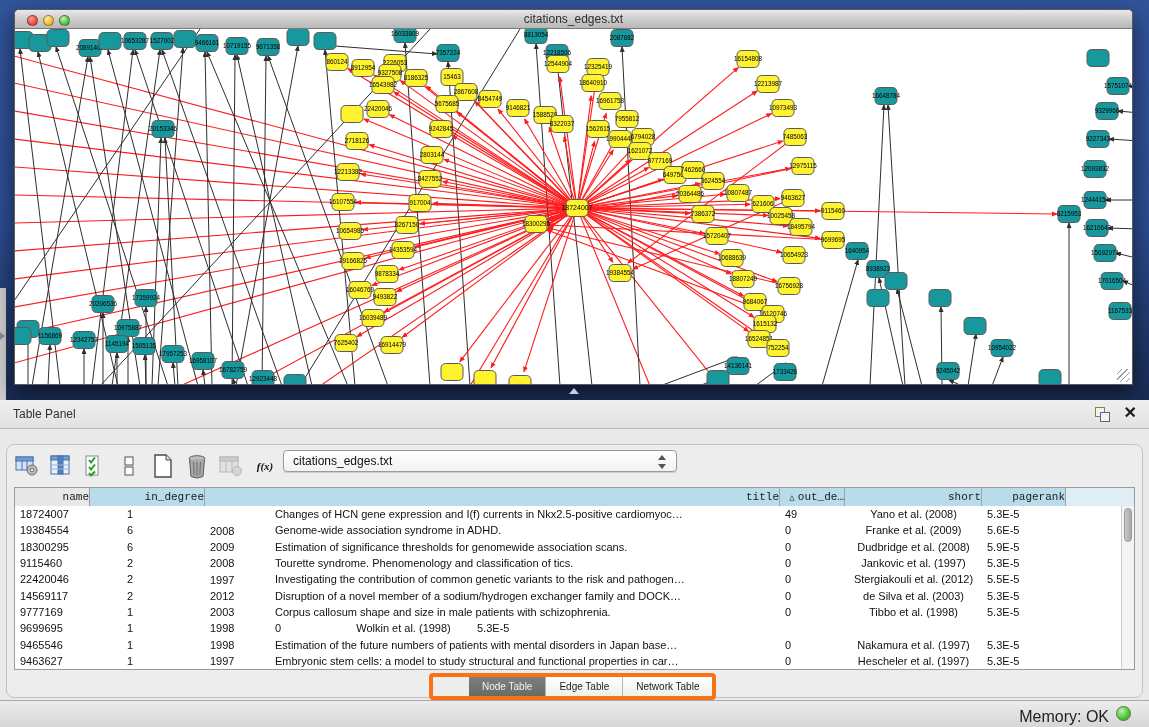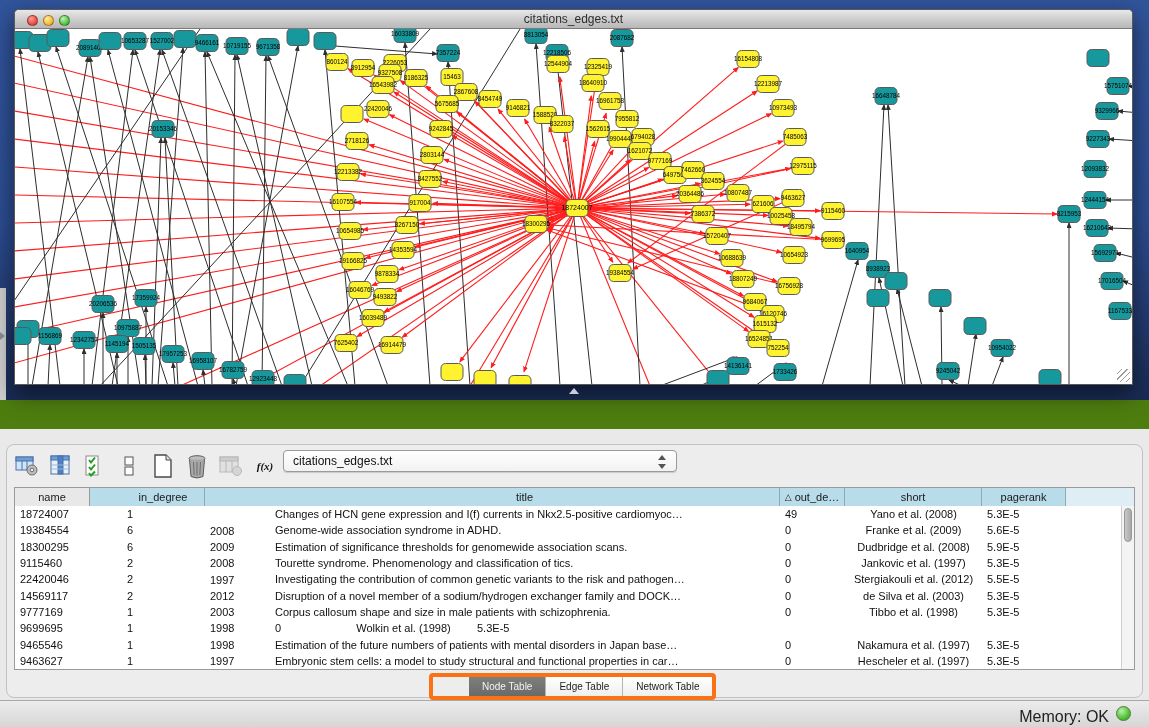--- a/index.html
+++ b/index.html
@@ -1,17 +1,17 @@
 <!DOCTYPE html>
 <html><head>
 <meta charset="utf-8">
 <style>
   html,body{margin:0;padding:0;}
   body{font-family:"Liberation Sans",sans-serif;background:#e9e9e9;width:1149px;height:727px;overflow:hidden;}
-  .desktop{position:relative;width:1149px;height:727px;background:#4d7c0f;}
+  .desktop{position:relative;width:1149px;height:727px;background:#ec4899;}
 
   
   .graph-area{position:absolute;left:0;top:0;width:1149px;height:400px;
     background:linear-gradient(#31549b,#2c4d92 55%,#1a2c55 99%);}
   .left-sliver{position:absolute;left:0;top:288px;width:6px;height:112px;background:#cfcfcf;}
   .left-caret{position:absolute;left:0px;top:332px;width:0;height:0;
     border-top:4px solid transparent;border-bottom:4px solid transparent;border-left:5px solid #8a8f99;}
   .mac-window{position:absolute;left:14px;top:9px;width:1119px;height:376px;
     border:1px solid #5a5a5a;border-radius:5px 5px 0 0;box-shadow:0 8px 22px rgba(0,0,0,.55);
     background:#fff;box-sizing:border-box;}
@@ -51,21 +51,21 @@
   .combo-steppers{position:absolute;right:10px;top:3px;width:9px;height:16px;}
   .combo-steppers .up{position:absolute;left:1px;top:1px;width:0;height:0;
     border-left:4px solid transparent;border-right:4px solid transparent;border-bottom:5px solid #555;}
   .combo-steppers .dn{position:absolute;left:1px;bottom:1px;width:0;height:0;
     border-left:4px solid transparent;border-right:4px solid transparent;border-top:5px solid #555;}
 
   
   .tablebox{position:absolute;left:14px;top:58px;width:1121px;height:183px;background:#fff;
     border:1px solid #9a9a9a;box-sizing:border-box;overflow:hidden;}
   .thead{display:flex;height:18px;border-bottom:1px solid #8f8f8f;background:#b9dcea;font-size:11px;color:#1a1a1a;}
-  .th{display:flex;align-items:center;justify-content:center;border-right:1px solid #93a9b2;box-sizing:border-box;height:18px;background:#b9dcea;}
+  .th{display:flex;align-items:center;justify-content:flex-end;border-right:1px solid #93a9b2;box-sizing:border-box;height:18px;background:#b9dcea;font-family:Liberation Mono, monospace;}
   .th.gray{background:#e8e8e8;border-right:1px solid #9a9a9a;}
   .th .sort{font-size:9px;margin-right:3px;}
   .tbody{position:absolute;left:0;top:18px;right:12px;bottom:0;}
   .tr{display:flex;height:16.3px;align-items:center;font-size:11px;color:#101010;background:#fff;}
   .td{padding-left:5px;white-space:nowrap;overflow:hidden;box-sizing:border-box;}
   .c0{width:75px;}.c1{width:83px;margin-left:32px;}.c2{width:65px;margin-top:33px;}.c3{width:510px;}.c4{width:65px;}.c5{width:137px;text-align:center;padding-left:0;}.c6{width:84px;}
   .cfill{flex:1;}
   .vscroll{position:absolute;right:0;top:18px;width:12px;bottom:0;background:#f4f4f4;border-left:1px solid #cfcfcf;}
   .vthumb{position:absolute;left:1.5px;top:2px;width:8px;height:34px;border-radius:4px;
     background:linear-gradient(90deg,#c9c9c9,#a9a9a9);border:1px solid #979797;box-sizing:border-box;}
@@ -778,20 +778,28 @@
               <rect x="566" y="198.5" width="22" height="17" rx="4.5" fill="#fff22e" stroke="#5a5a5a" stroke-width="1"></rect>
               <text x="577" y="209" text-anchor="middle" font-size="7" font-family="Liberation Sans, sans-serif" fill="#000">18724007</text>
             </g>
           </svg>
       </div>
       <div class="resize-grip"></div>
     </div>
     <div class="splitter-arrow"></div>
   </div>
 
+  <div class="tp-header">
+    <span class="tp-title">Table Panel</span>
+    <div class="float-icon">
+      <div class="sq1"></div>
+      <div class="sq2"></div>
+    </div>
+    <div class="close-icon">✕</div>
+  </div>
 
   <div class="panel-body">
     <div class="rounded-frame"></div>
 
     <div class="toolbar">
       <div class="tbtn">
         <svg width="26" height="24">
             <rect x="2" y="3" width="17" height="13" fill="#cfe4f7" stroke="#4a71a8"></rect>
             <rect x="2" y="3" width="17" height="4" fill="#6f9fd8" stroke="#4a71a8"></rect>
             <line x1="8" y1="7" x2="8" y2="16" stroke="#4a71a8"></line>

